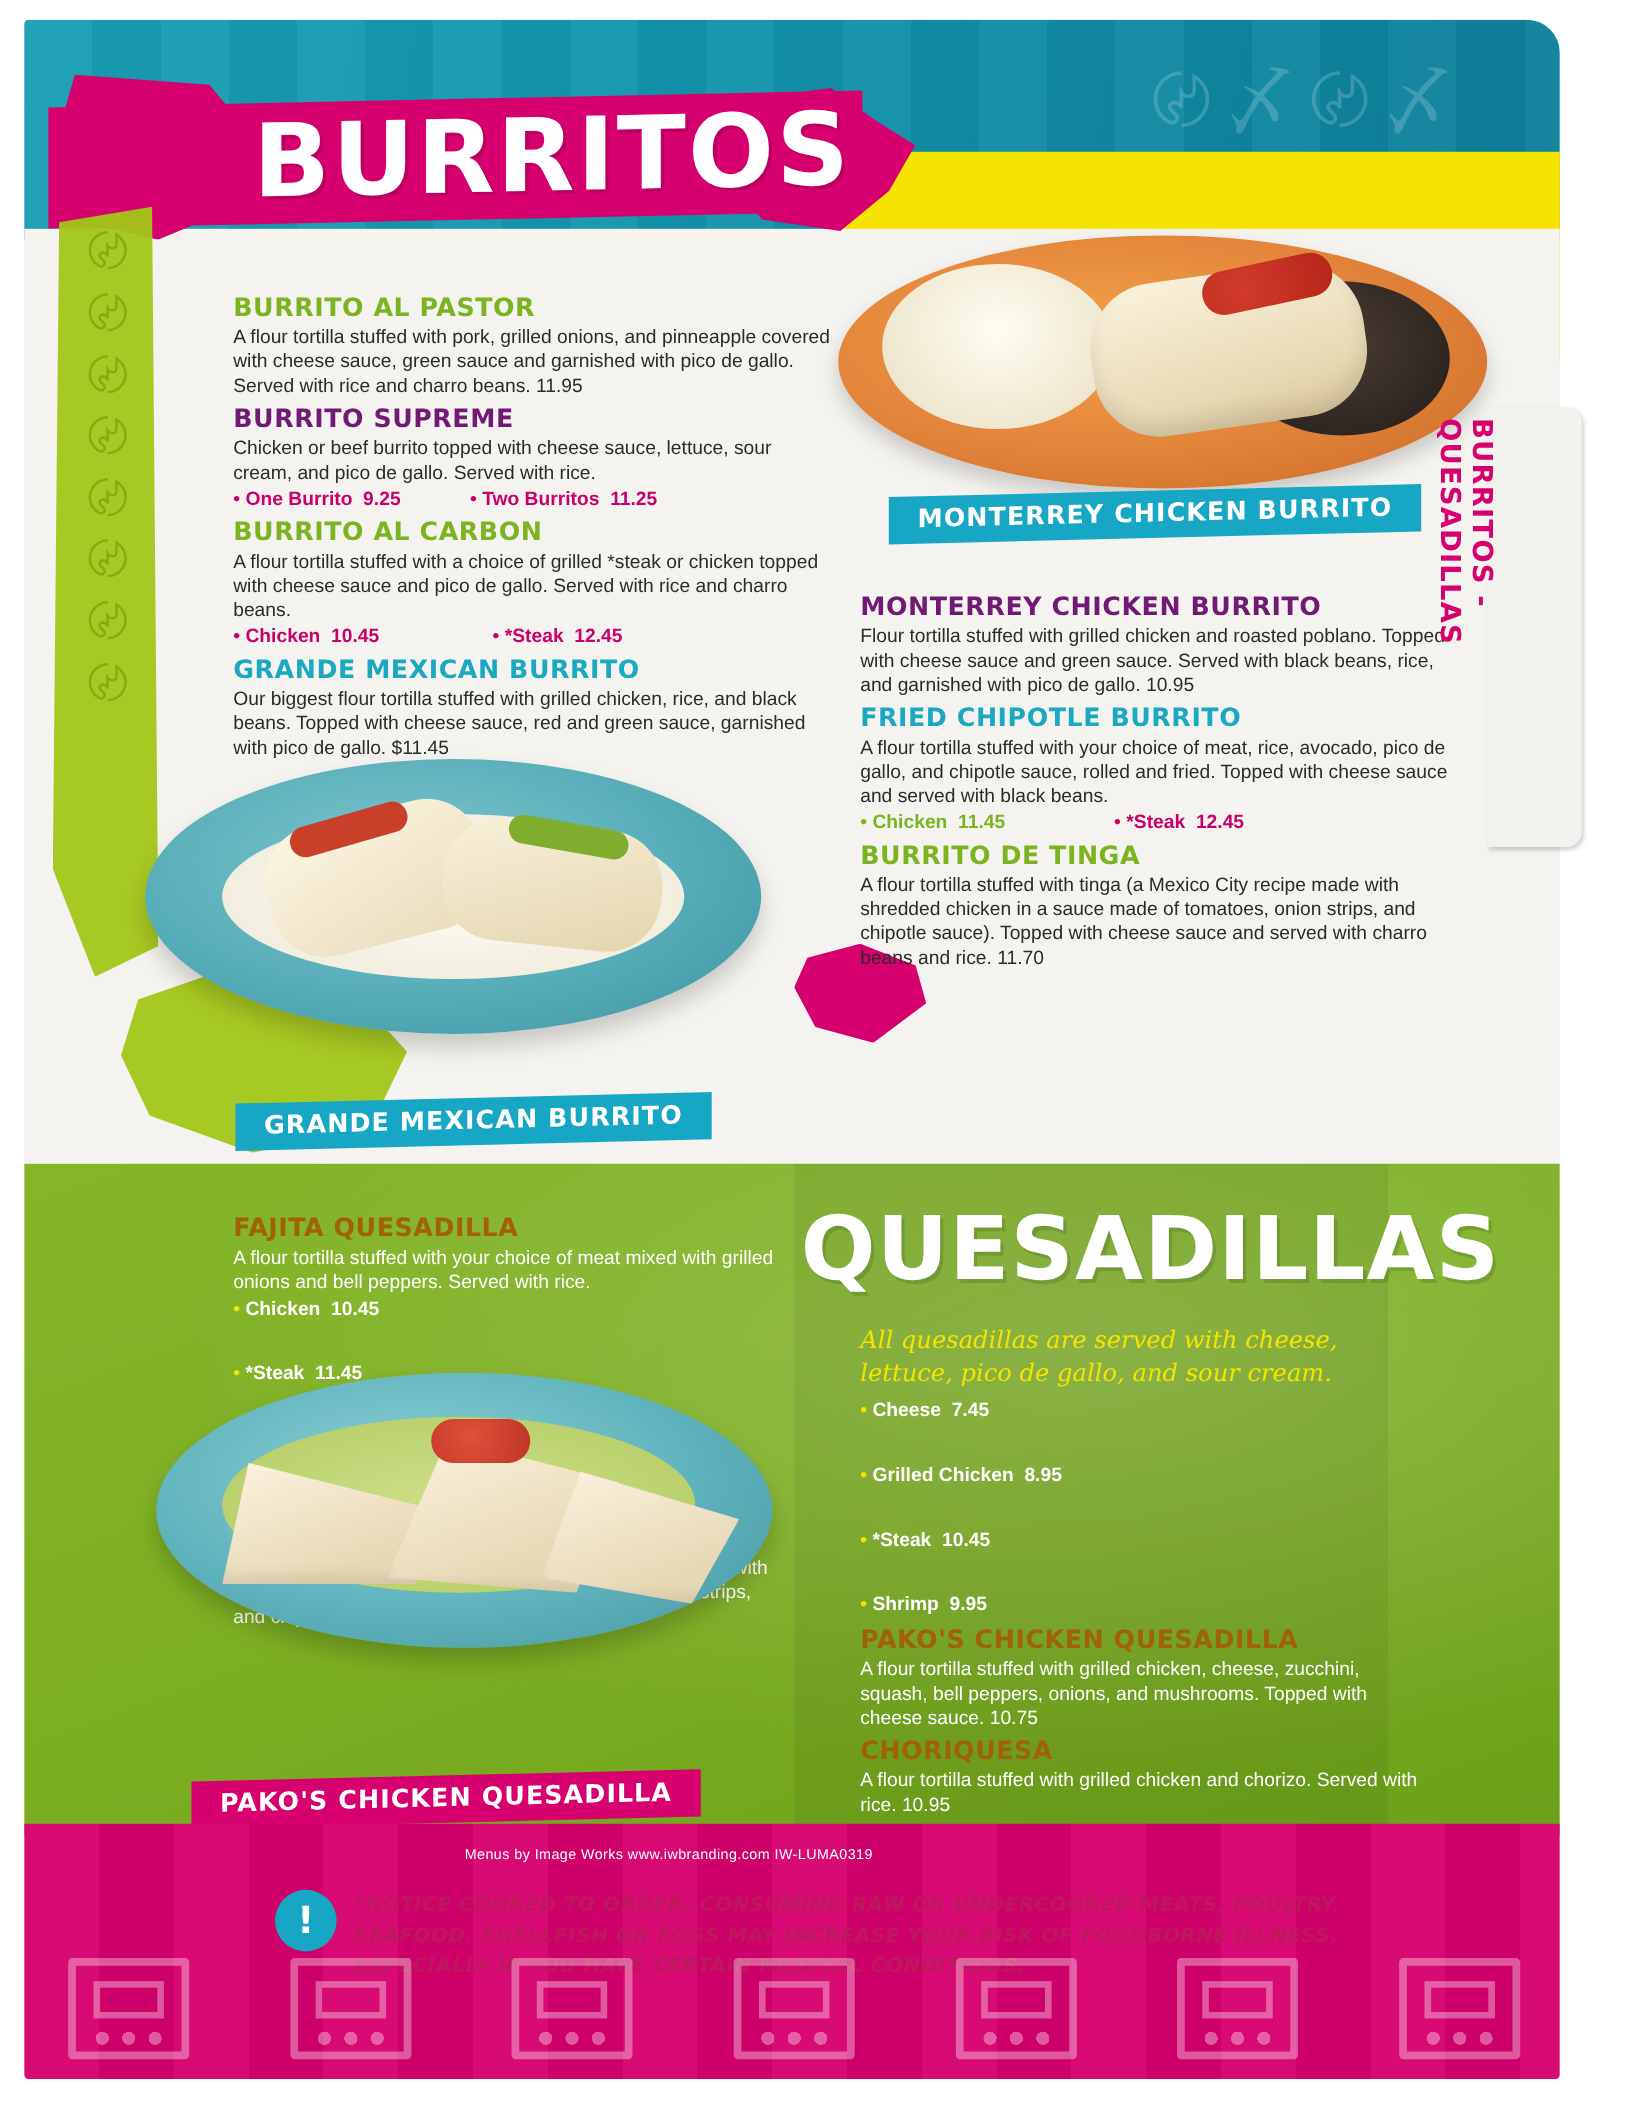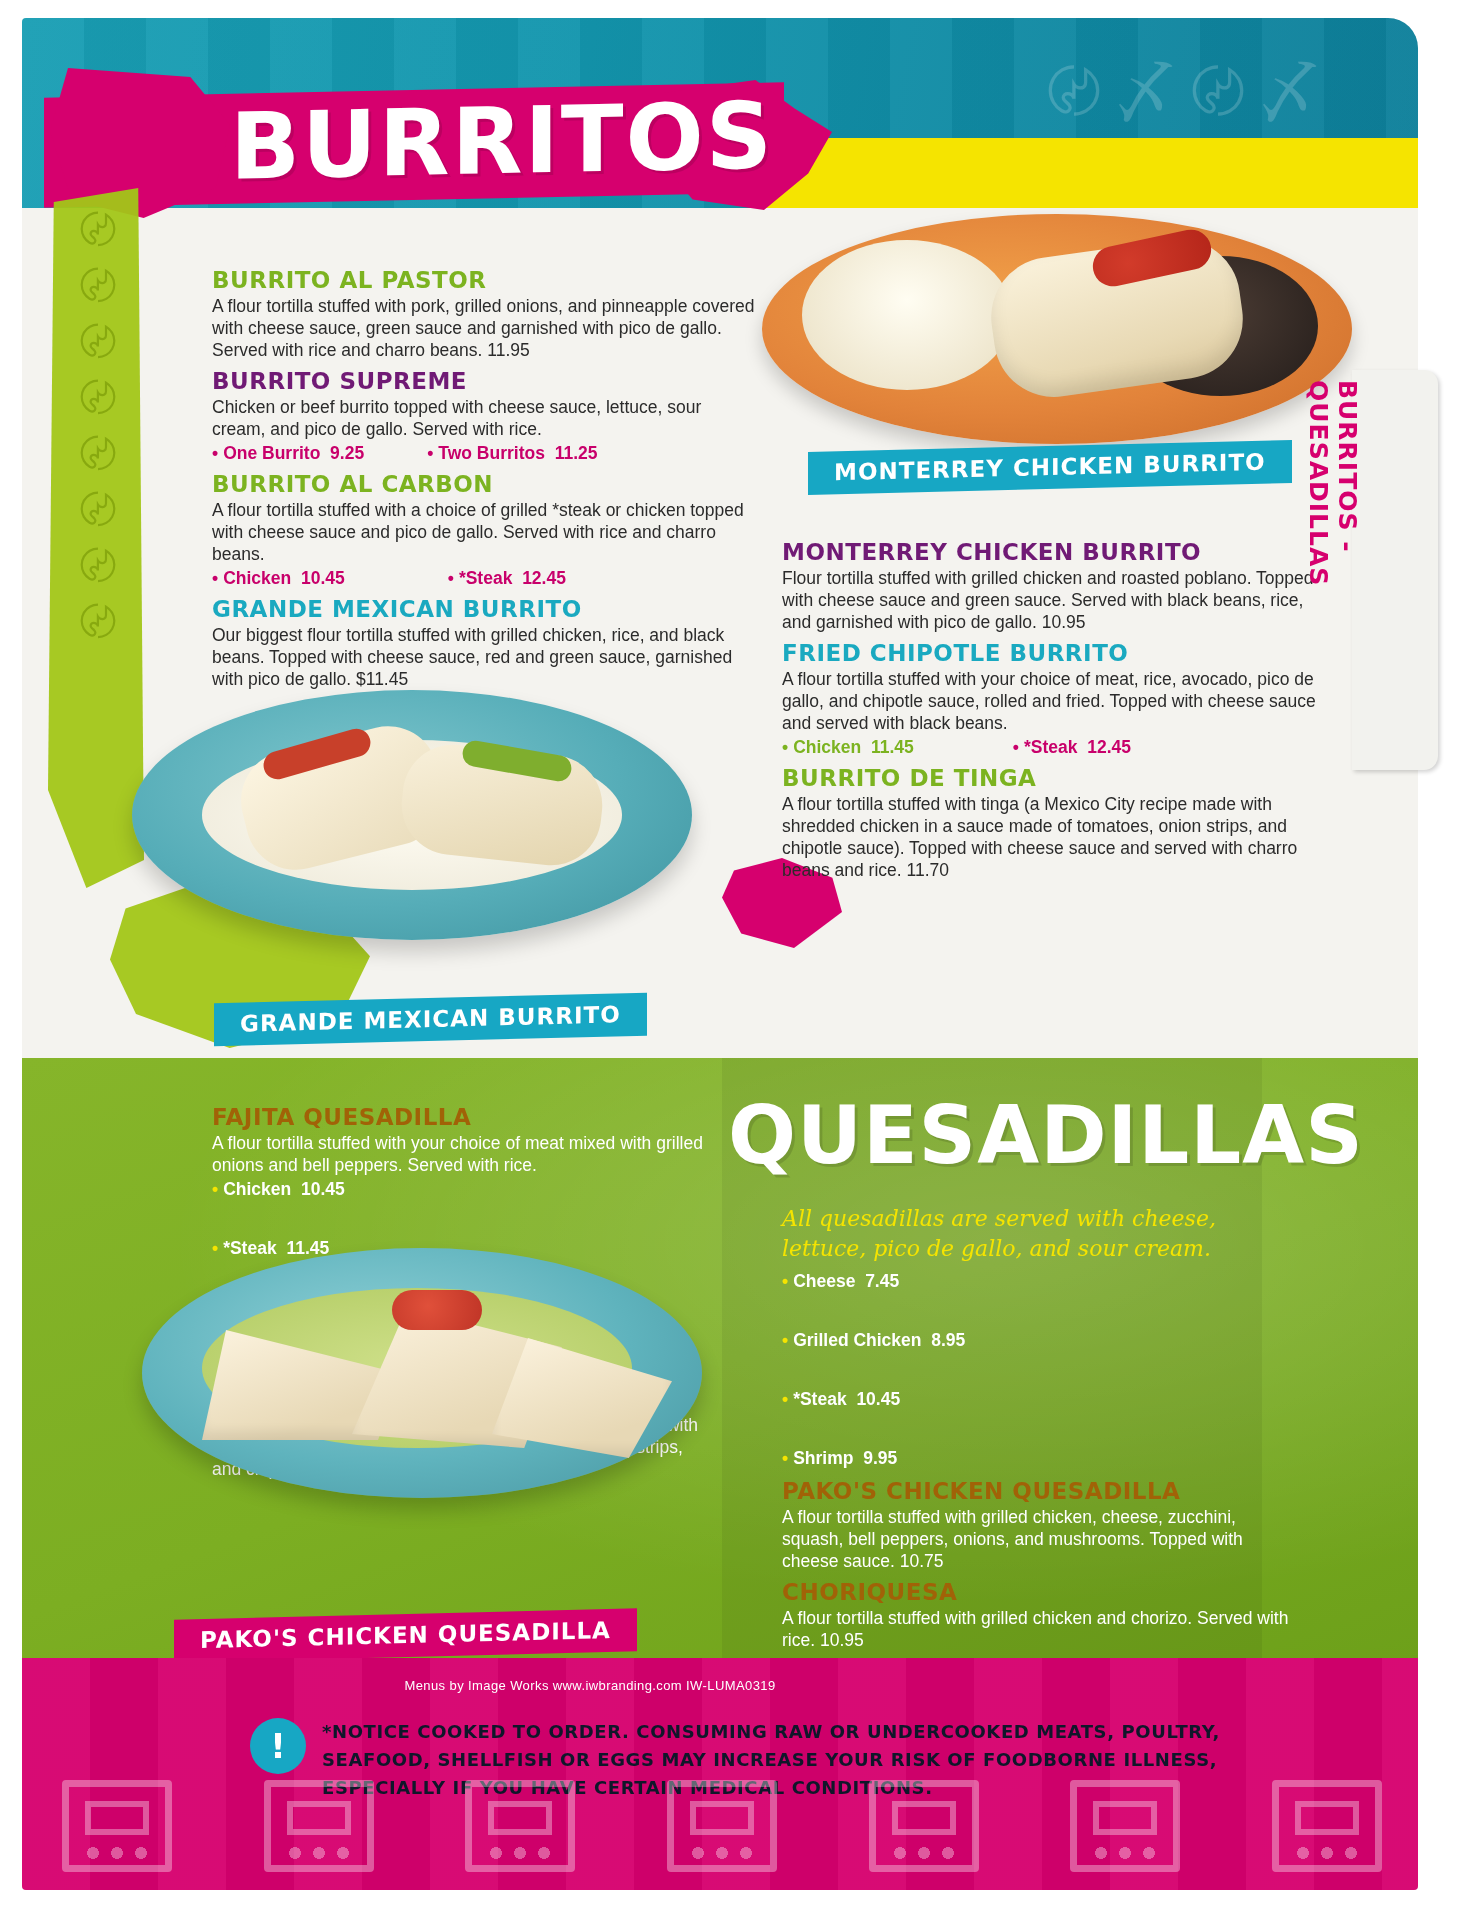--- a/index.html
+++ b/index.html
@@ -345,21 +345,21 @@
   #cap-grande    { left: 192px; top: 980px; }
   #cap-pakos {
     left: 152px; top: 1596px;
     background: #d6006e;
     transform: skewY(-1.4deg);
   }
 
   
   .credit {
     position: absolute;
-    left: 0; top: 1660px;
+    left: 18px; top: 1660px;
     width: 1136px;
     text-align: center;
     color: #ffffff;
     font-size: 13px;
     font-family: "Liberation Sans", sans-serif;
     letter-spacing: .4px;
   }
   .warn-icon {
     position: absolute;
     left: 228px; top: 1700px;
@@ -370,27 +370,28 @@
     font-family: "DejaVu Sans", sans-serif;
     font-weight: bold;
     font-size: 34px;
     line-height: 56px;
     text-align: center;
   }
   .warn-text {
     position: absolute;
     left: 300px; top: 1700px;
     width: 980px;
-    color: #0f172a;
+    color: #be185d;
     font-family: "DejaVu Sans", sans-serif;
     font-weight: bold;
     font-size: 18px;
     line-height: 28px;
     letter-spacing: .6px;
     text-transform: uppercase;
+    font-style: italic;
   }
   .aztec-row {
     position: absolute;
     left: 40px; bottom: 18px;
     width: 1320px;
     display: flex;
     justify-content: space-between;
     opacity: .35;
   }
   .aztec {

